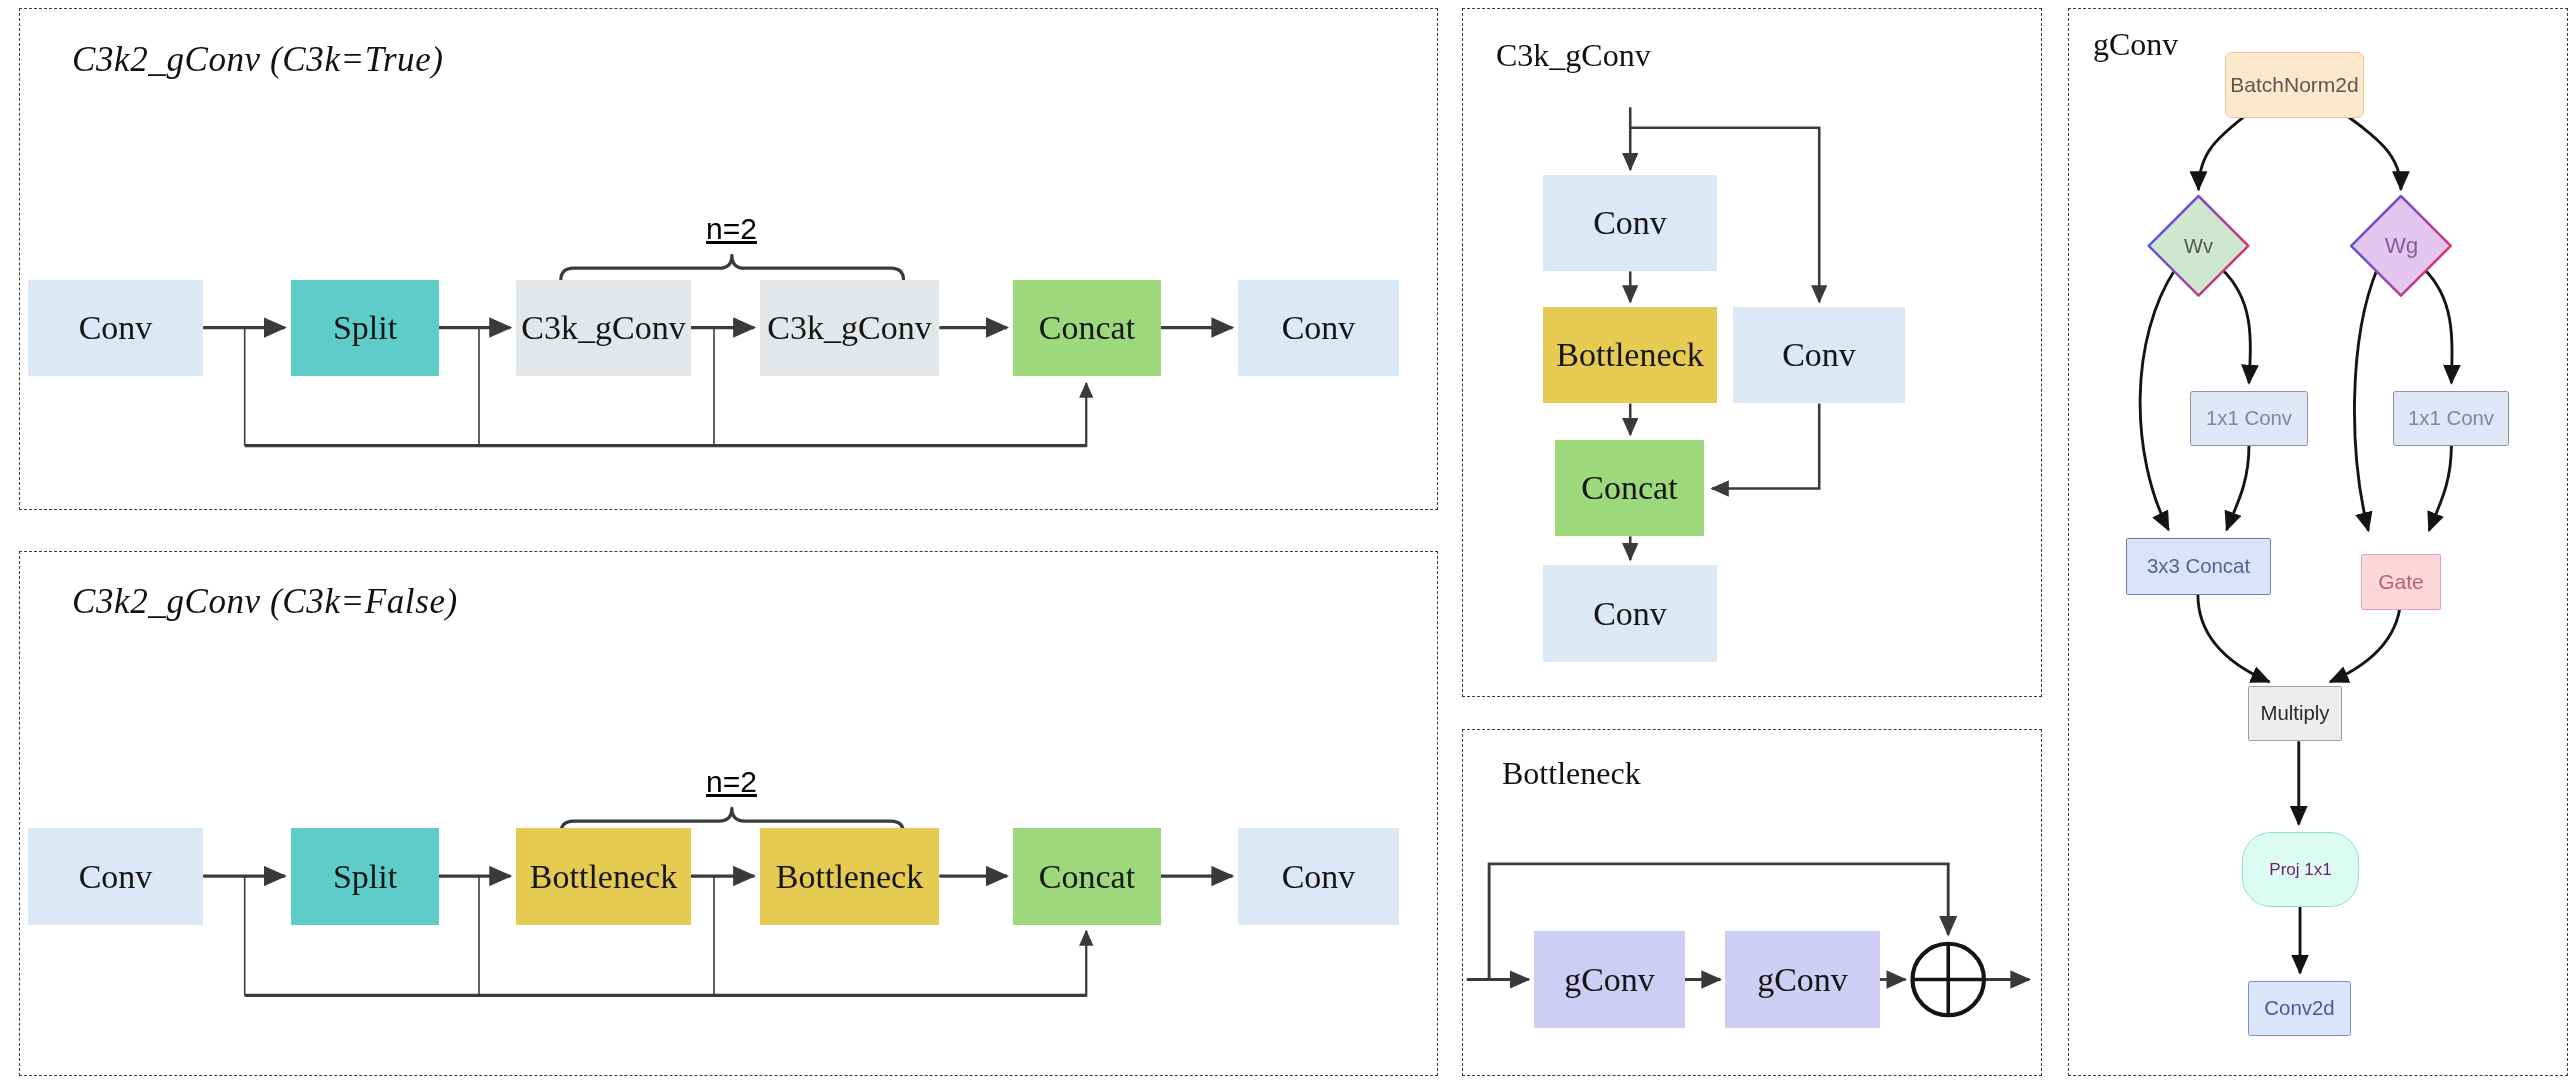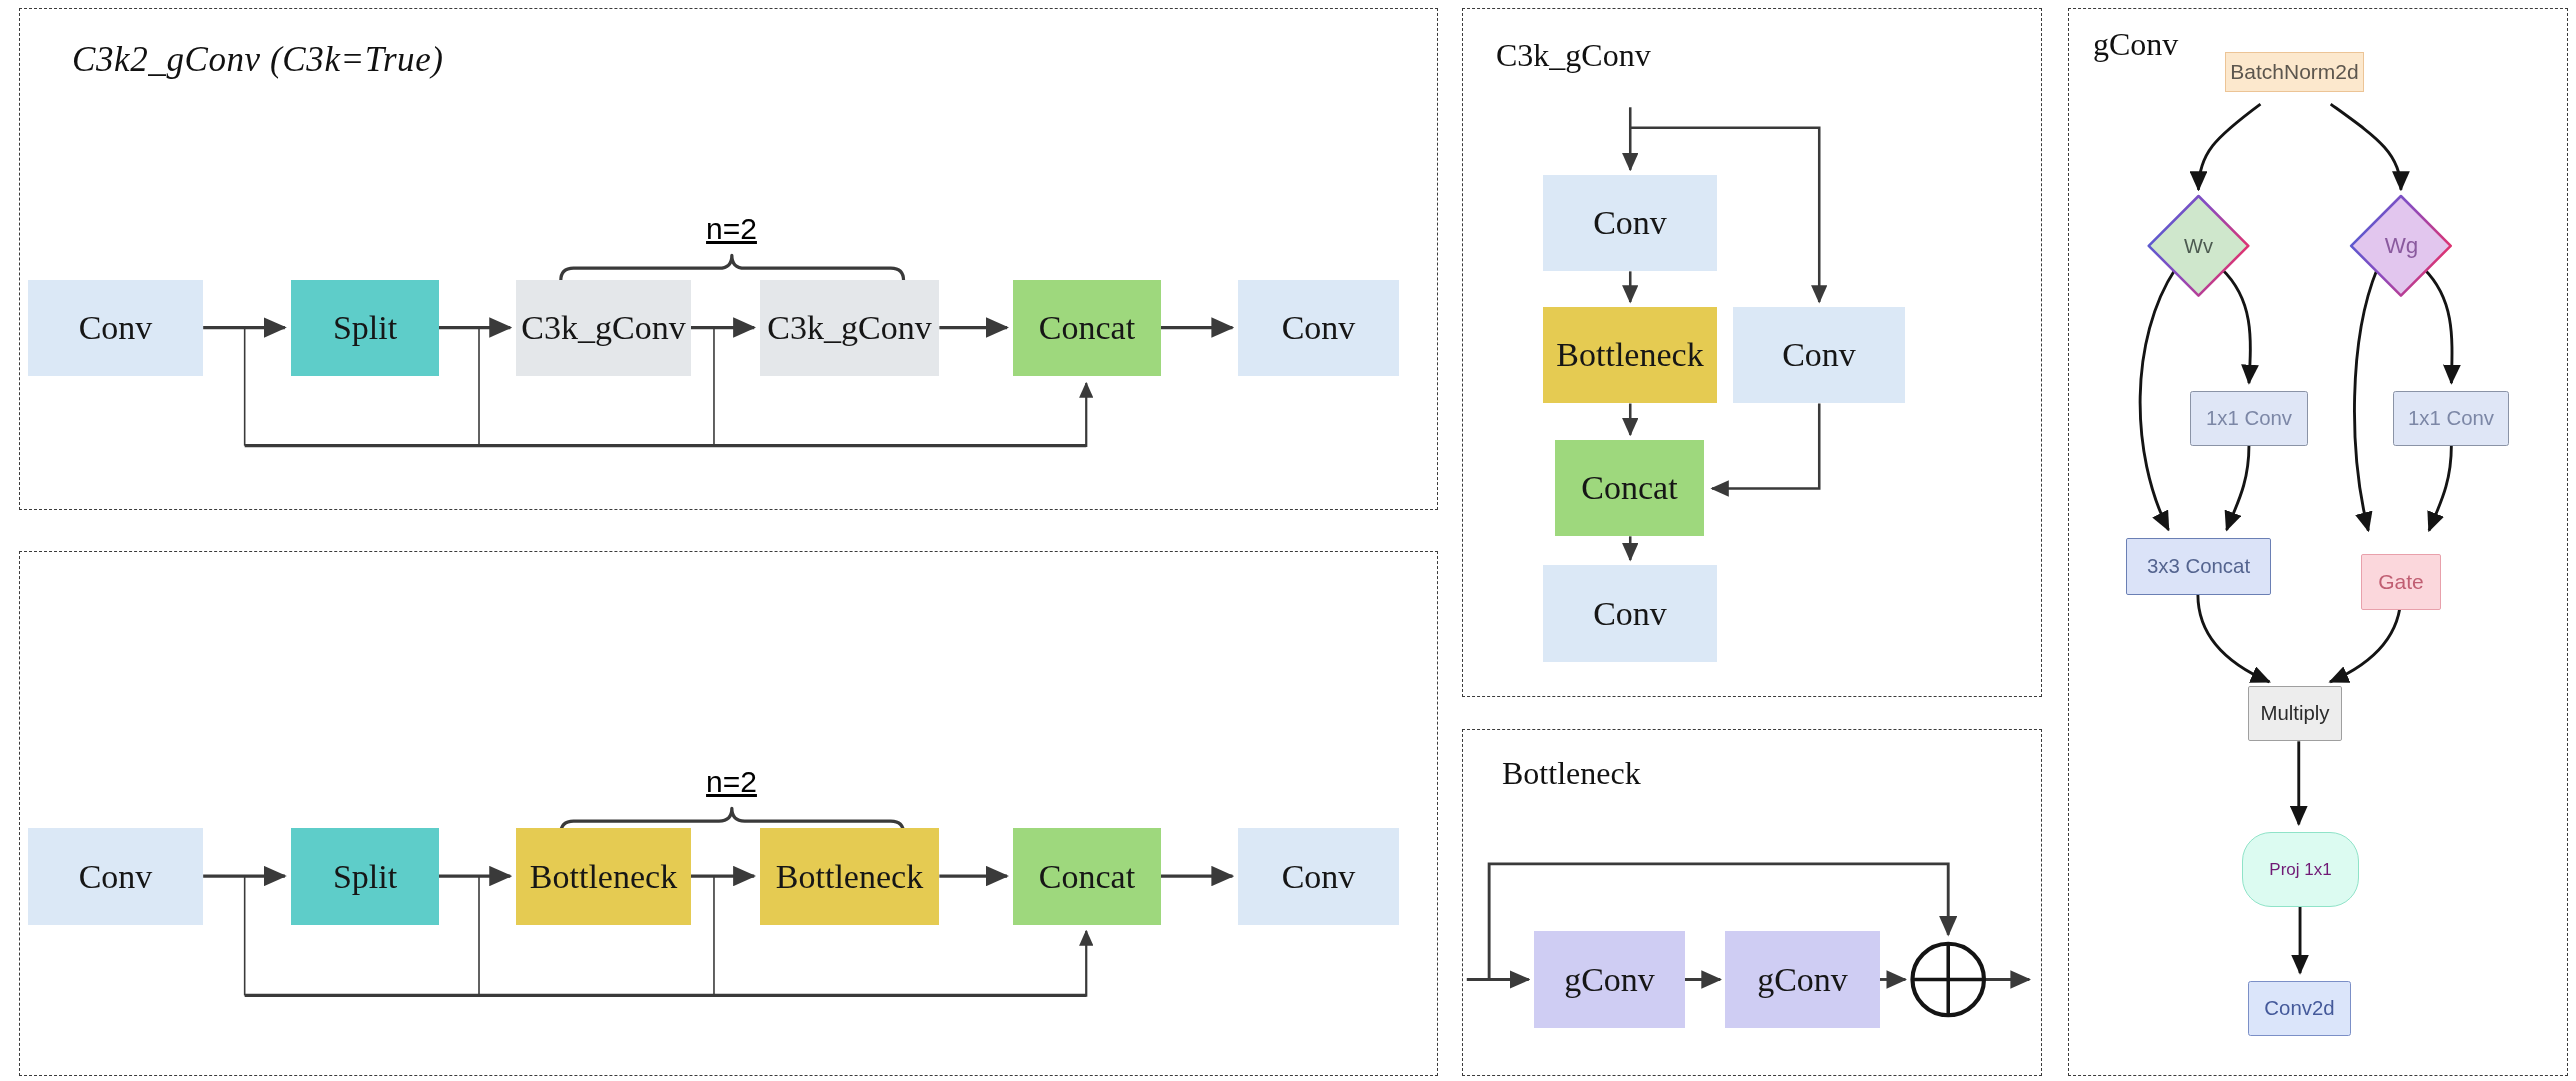--- a/index.html
+++ b/index.html
@@ -31,20 +31,21 @@
 
 <div id="canvas">
 
   <div class="panel" style="left:19px;top:7.7px;width:1419px;height:502px;"></div>
   <div class="panel" style="left:19px;top:551px;width:1419px;height:525px;"></div>
   <div class="panel" style="left:1462px;top:7.7px;width:580px;height:689px;"></div>
   <div class="panel" style="left:1462px;top:729px;width:580px;height:347px;"></div>
   <div class="panel" style="left:2068px;top:7.7px;width:500px;height:1068px;"></div>
 
   <div class="ptitle t-big" style="left:72px;top:40px;">C3k2_gConv (C3k=True)</div>
+  <div class="ptitle t-big" style="left:72px;top:582px;">C3k2_gConv (C3k=False)</div>
   <div class="ptitle t-med" style="left:1496px;top:37px;">C3k_gConv</div>
   <div class="ptitle t-med" style="left:1502px;top:755px;">Bottleneck</div>
   <div class="ptitle t-med" style="left:2093px;top:25.5px;">gConv</div>
 
   <div class="repeat" style="left:693px;top:215px;width:77px;height:27px;">n=2</div>
   <div class="repeat" style="left:693px;top:768px;width:77px;height:27px;">n=2</div>
 
   <svg class="wires zlines" width="2576" height="1081" viewBox="0 0 4034 1693">
     <defs>
       <marker id="ad" markerWidth="7.2" markerHeight="6.4" refX="6.6" refY="3.2" orient="auto">
@@ -144,21 +145,21 @@
 
   <div class="node lp fill-conv znodes" style="left:1543px;top:175px;width:174px;height:96px;">Conv</div>
   <div class="node lp fill-yellow znodes" style="left:1543px;top:307px;width:174px;height:96px;">Bottleneck</div>
   <div class="node lp fill-conv znodes" style="left:1733px;top:307px;width:172px;height:96px;">Conv</div>
   <div class="node lp fill-concat znodes" style="left:1555px;top:440px;width:149px;height:96px;">Concat</div>
   <div class="node lp fill-conv znodes" style="left:1543px;top:565px;width:174px;height:97px;">Conv</div>
 
   <div class="node lp fill-lav znodes" style="left:1534px;top:931px;width:151px;height:97px;">gConv</div>
   <div class="node lp fill-lav znodes" style="left:1725px;top:931px;width:155px;height:97px;">gConv</div>
 
-  <div class="node rp znodes" style="left:2225px;top:52px;width:139px;height:40px;background:#fce8cd;border:1.6px solid #ecc496;border-radius:0;font-size:21px;color:#5c564e;">BatchNorm2d</div>
+  <div class="node rp znodes" style="left:2225px;top:52px;width:139px;height:66px;background:#fce8cd;border:1.6px solid #ecc496;border-radius:7px;font-size:21px;color:#5c564e;">BatchNorm2d</div>
   <div class="nlabel znodes" style="left:2160px;top:232px;width:77px;height:28px;font-size:20px;color:#4c5a50;">Wv</div>
   <div class="nlabel znodes" style="left:2363px;top:232px;width:77px;height:28px;font-size:22.4px;color:#8a5a9e;">Wg</div>
   <div class="node rp znodes" style="left:2190px;top:391px;width:118px;height:55px;background:#dfe6f6;border:1.6px solid #8a93a6;border-radius:2.6px;font-size:20.4px;color:#7c87a6;">1x1 Conv</div>
   <div class="node rp znodes" style="left:2393px;top:391px;width:116px;height:55px;background:#dfe6f6;border:1.6px solid #8a93a6;border-radius:2.6px;font-size:20.4px;color:#7c87a6;">1x1 Conv</div>
   <div class="node rp znodes" style="left:2126px;top:538px;width:145px;height:57px;background:#dbe3f8;border:1.6px solid #6a7fb4;border-radius:1.9px;font-size:20.4px;color:#54648f;">3x3 Concat</div>
   <div class="node rp znodes" style="left:2361px;top:554px;width:80px;height:56px;background:#fbd7dc;border:1.6px solid #e8a0ab;border-radius:1.9px;font-size:21px;color:#c05e72;">Gate</div>
   <div class="node rp znodes" style="left:2248px;top:686px;width:94px;height:55px;background:#ededed;border:1.6px solid #9f9f9f;border-radius:1.9px;font-size:20.4px;color:#2b2b2b;">Multiply</div>
   <div class="node rp znodes" style="left:2242px;top:832px;width:117px;height:75px;background:#dcfbf1;border:1.9px solid #8fe3c8;border-radius:29px;font-size:17px;color:#701a75;">Proj 1x1</div>
   <div class="node rp znodes" style="left:2248px;top:981px;width:103px;height:55px;background:#dbe5fa;border:1.6px solid #7b8fc7;border-radius:2.6px;font-size:20.4px;color:#44599a;">Conv2d</div>
 

